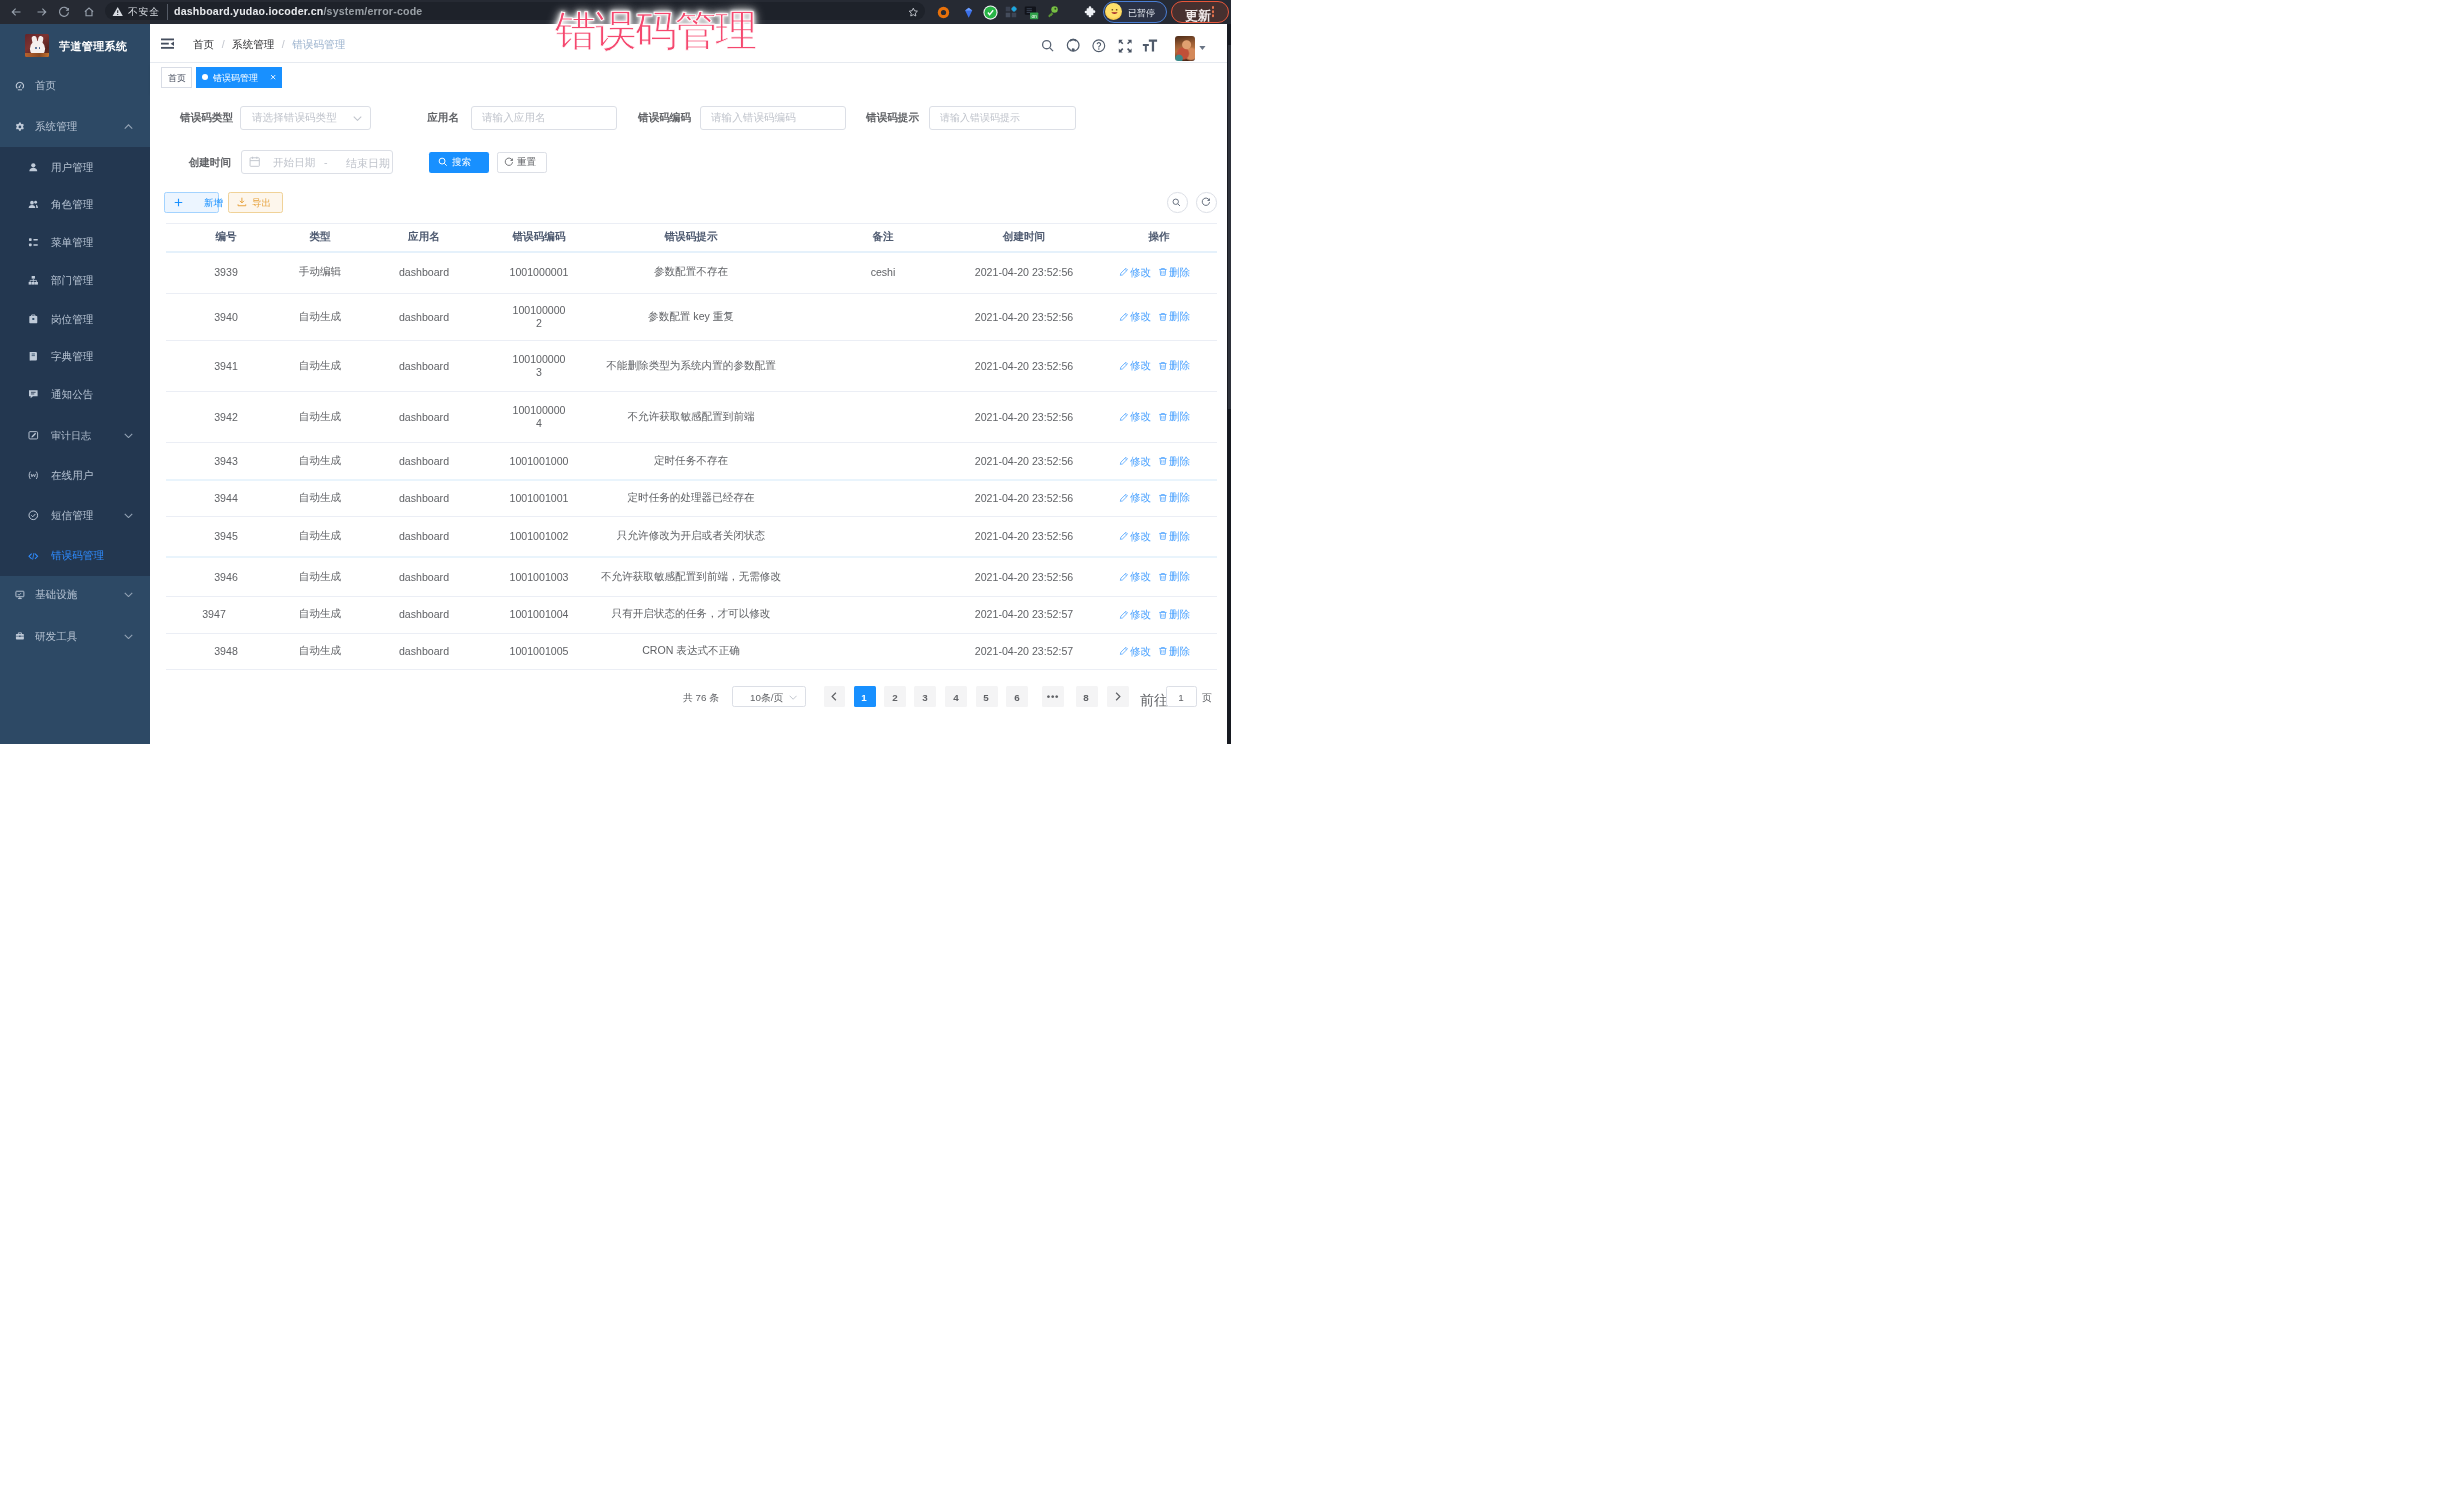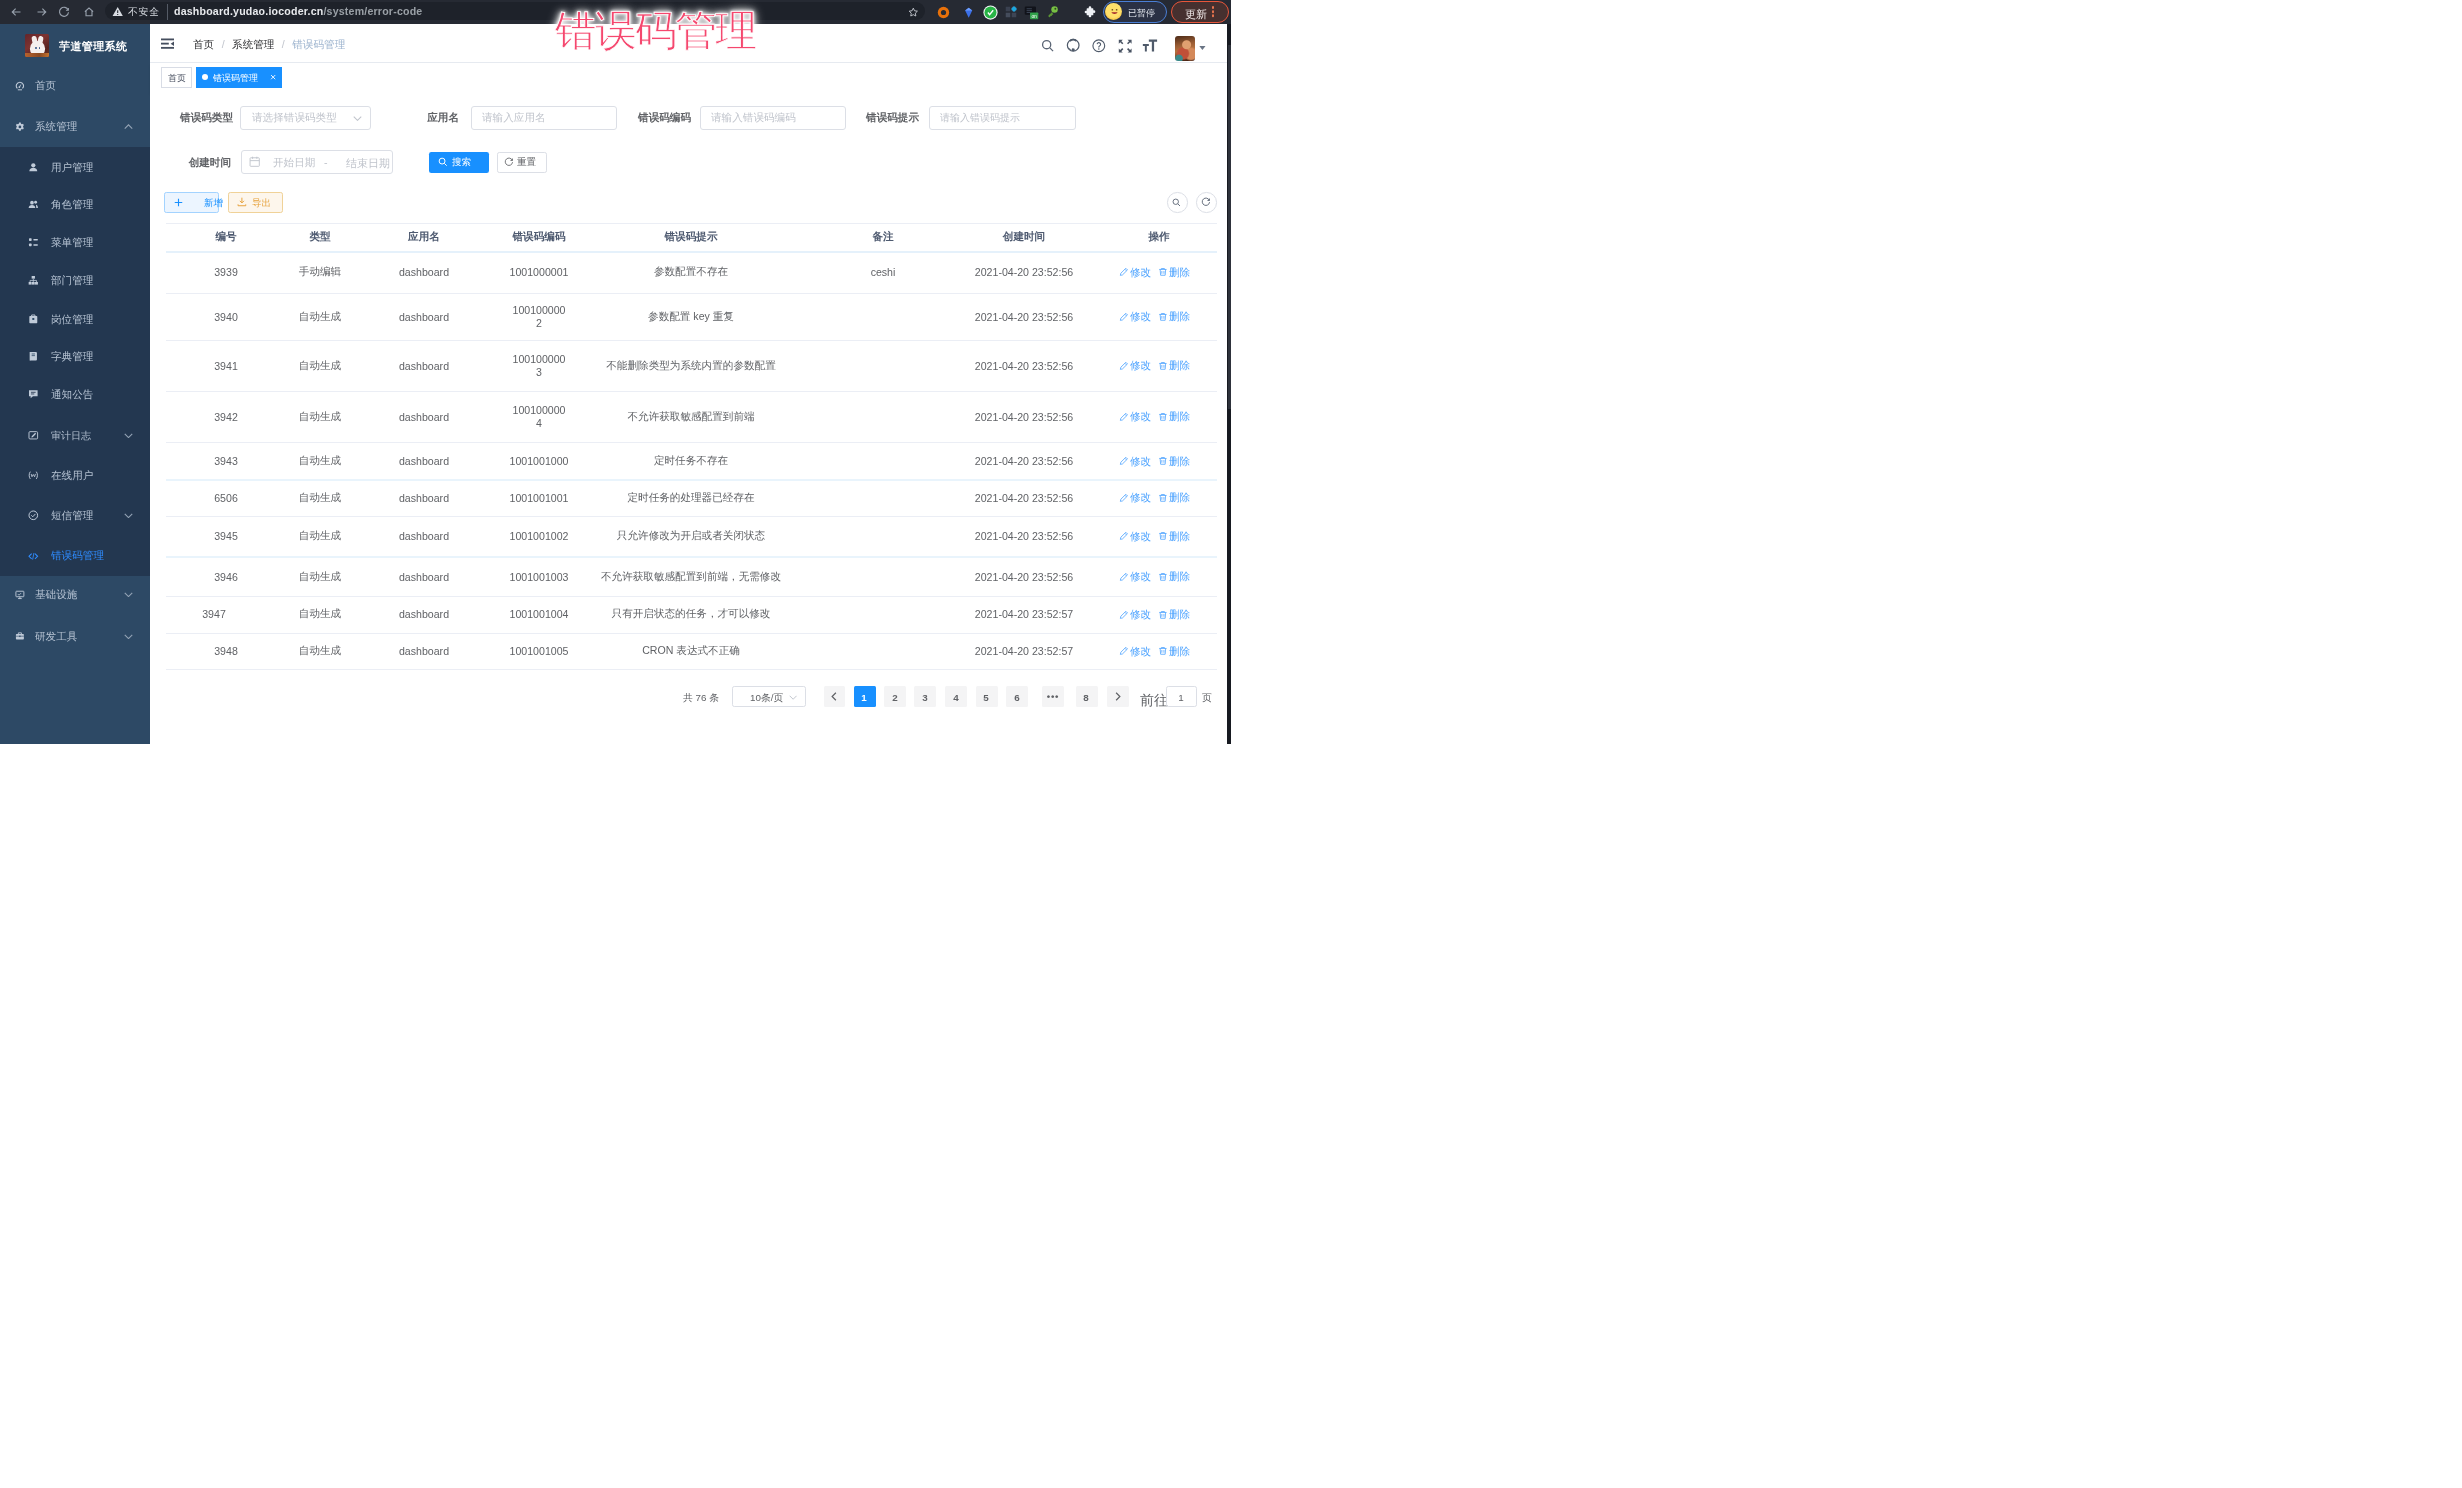--- a/index.html
+++ b/index.html
@@ -73,21 +73,21 @@
   <div class="ab" style="left:1103px;top:0.8px;width:64px;height:22px;border:1.1px solid #4a7fd6;border-radius:11.4px;background:#2a3144;box-sizing:border-box"></div>
   <div class="ab" style="left:1105px;top:3px;width:17.4px;height:17.4px;border-radius:50%;background:radial-gradient(circle at 50% 42%,#ffe06a 55%,#f6c445 75%,#e8ae28)"></div>
   <svg class="ab" style="left:1108px;top:5.3px" width="13" height="13" viewBox="0 0 17 17">
       <circle cx="5.7" cy="6.2" r="1.1" fill="#6b4d15"></circle>
       <circle cx="11.3" cy="6.2" r="1.1" fill="#6b4d15"></circle>
       <path d="M4.5 9.5c1 3 7 3 8 0z" fill="#a5282d"></path>
     </svg>
   <div class="ab" style="left:1128px;top:6.8px;color:#e7ebf2;font-size:9px;font-weight:400">已暂停</div>
   
   <div class="ab" style="left:1171px;top:0.8px;width:58px;height:22px;border:1.1px solid #e8563a;border-radius:11.4px;background:#46302f;box-sizing:border-box"></div>
-  <div class="ab" style="left:1185px;top:6.8px;color:#f0e9e9;font-size:11px;font-weight:400">更新</div>
+  <div class="ab" style="left:1185px;top:6.8px;color:#f0e9e9;font-size:13px;font-weight:700">更新</div>
   <div class="ab" style="left:1212px;top:6.4px;width:2.3px;height:2.3px;border-radius:50%;background:#e8744f;box-shadow:0 4.2px 0 #e8744f,0 8.3px 0 #e8744f"></div>
 </div>
 
 <div class="ab" id="sidebar" style="left:0;top:24px;width:150px;height:720px;background:#2d4965">
   <div class="ab" style="left:0;top:123px;width:150px;height:429px;background:#233750"></div>
 
   <div class="ab" style="left:25px;top:9.8px;width:24px;height:23.5px;border-radius:1.5px;overflow:hidden;background:linear-gradient(145deg,#63242a,#7d3331 40%,#58231f 75%,#6e3a22)">
     <div class="ab" style="left:6.8px;top:2.3px;width:4.5px;height:8.3px;border-radius:2.3px;background:#f3ecea;transform:rotate(-12deg)"></div>
     <div class="ab" style="left:13px;top:2.3px;width:4.5px;height:8.3px;border-radius:2.3px;background:#f3ecea;transform:rotate(12deg)"></div>
     <div class="ab" style="left:4.5px;top:7.6px;width:15px;height:14.4px;border-radius:50% 50% 46% 46%;background:#f6f0ee"></div>
@@ -300,21 +300,21 @@
 <div class="ab dc" style="left:1024px;top:461px">2021-04-20 23:52:56</div>
 <svg class="ab" style="left:1119px;top:456px" width="9.8" height="9.8" viewBox="0 0 16 16" fill="none" stroke="#4da3ff" stroke-width="1.3">
     <path d="M11.2 2.1l2.7 2.7L5.6 13l-3.4.7.7-3.4z"></path>
     <path d="M9.6 3.7l2.7 2.7"></path>
   </svg>
 <div class="ab lk" style="left:1130px;top:455px">修改</div>
 <svg class="ab" style="left:1158px;top:456px" width="9.8" height="9.8" viewBox="0 0 16 16" fill="none" stroke="#4da3ff" stroke-width="1.3">
     <path d="M2 4h12M5.5 4V2.5h5V4M3.5 4l.8 9.5h7.4l.8-9.5M6.3 6.5v4.5M9.7 6.5v4.5"></path>
   </svg>
 <div class="ab lk" style="left:1169px;top:455px">删除</div>
-<div class="ab dc" style="left:226px;top:498px">6506</div>
+<div class="ab dc" style="left:226px;top:498px">3944</div>
 <div class="ab dc" style="left:320px;top:498px">自动生成</div>
 <div class="ab dc" style="left:424px;top:498px">dashboard</div>
 <div class="ab dc" style="left:539px;top:498px">1001001001</div>
 <div class="ab dc" style="left:691px;top:498px">定时任务的处理器已经存在</div>
 <div class="ab dc" style="left:1024px;top:498px">2021-04-20 23:52:56</div>
 <svg class="ab" style="left:1119px;top:493px" width="9.8" height="9.8" viewBox="0 0 16 16" fill="none" stroke="#4da3ff" stroke-width="1.3">
     <path d="M11.2 2.1l2.7 2.7L5.6 13l-3.4.7.7-3.4z"></path>
     <path d="M9.6 3.7l2.7 2.7"></path>
   </svg>
 <div class="ab lk" style="left:1130px;top:491px">修改</div>

